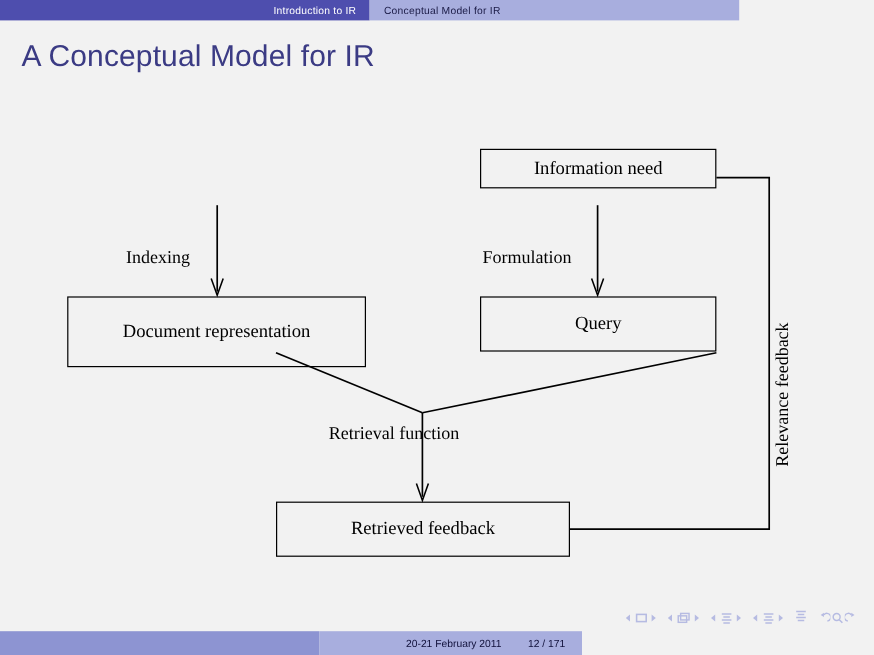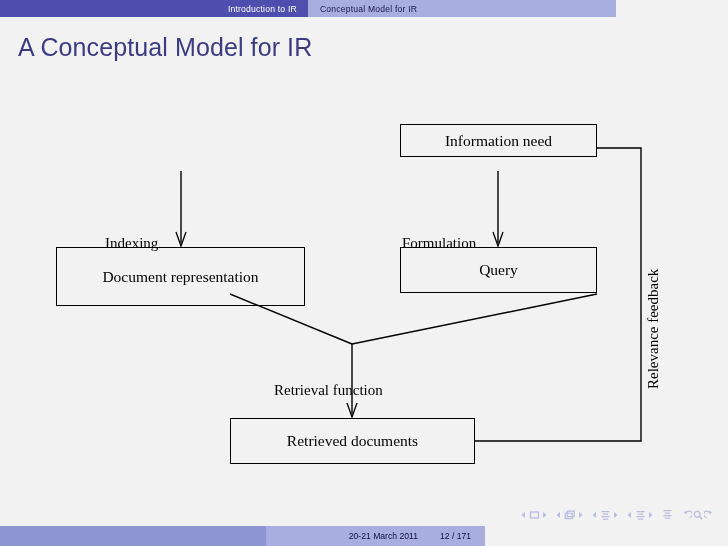--- a/index.html
+++ b/index.html
@@ -85,21 +85,20 @@
     font-size: 15.5px;
     color: #000;
     box-sizing: border-box;
   }
   .dlabel {
     position: absolute;
     font-family: "Liberation Serif", serif;
     font-size: 15px;
     color: #000;
     white-space: nowrap;
-    margin-top: 28px;
   }
   .vlabel {
     position: absolute;
     font-family: "Liberation Serif", serif;
     font-size: 15px;
     color: #000;
     white-space: nowrap;
     transform-origin: left bottom;
     transform: rotate(-90deg);
   }
@@ -184,21 +183,21 @@
     </g>
   </svg>
 
 
   <div class="box" style="left:400px; top:124px; width:197px; height:33px;">Information need</div>
 
   <div class="box" style="left:56px; top:247px; width:249px; height:59px;">Document representation</div>
 
   <div class="box" style="left:400px; top:247px; width:197px; height:46px;">Query</div>
 
-  <div class="box" style="left:230px; top:418px; width:245px; height:46px;">Retrieved documents</div>
+  <div class="box" style="left:230px; top:418px; width:245px; height:46px;">Retrieved feedback</div>
 
   <div class="dlabel" style="left:105px; top:207px;">Indexing</div>
 
   <div class="dlabel" style="left:402px; top:207px;">Formulation</div>
 
   <div class="dlabel" style="left:274px; top:354px;">Retrieval function</div>
 
   <div class="vlabel" style="left:662px; top:372px;">Relevance feedback</div>
 
   <div class="navsyms">
@@ -310,18 +309,18 @@
           <polygon points="5.4,0.6 5.4,4.2 8.1,2.6" fill="#b6bbe2"></polygon>
         </svg>
       </span>
     </div>
 
   </div>
 
   <div class="footbar">
     <div class="foot-seg foot-mid"></div>
     <div class="foot-seg foot-right">
-      <span>20-21 March 2011</span>
+      <span>20-21 February 2011</span>
       <span>12 / 171</span>
     </div>
   </div>
 
 </div>
 
 </body></html>

